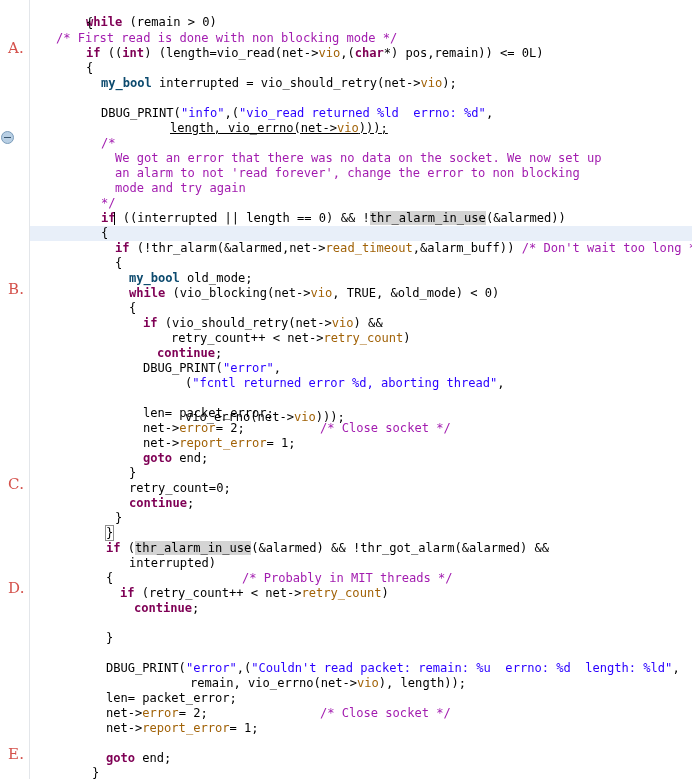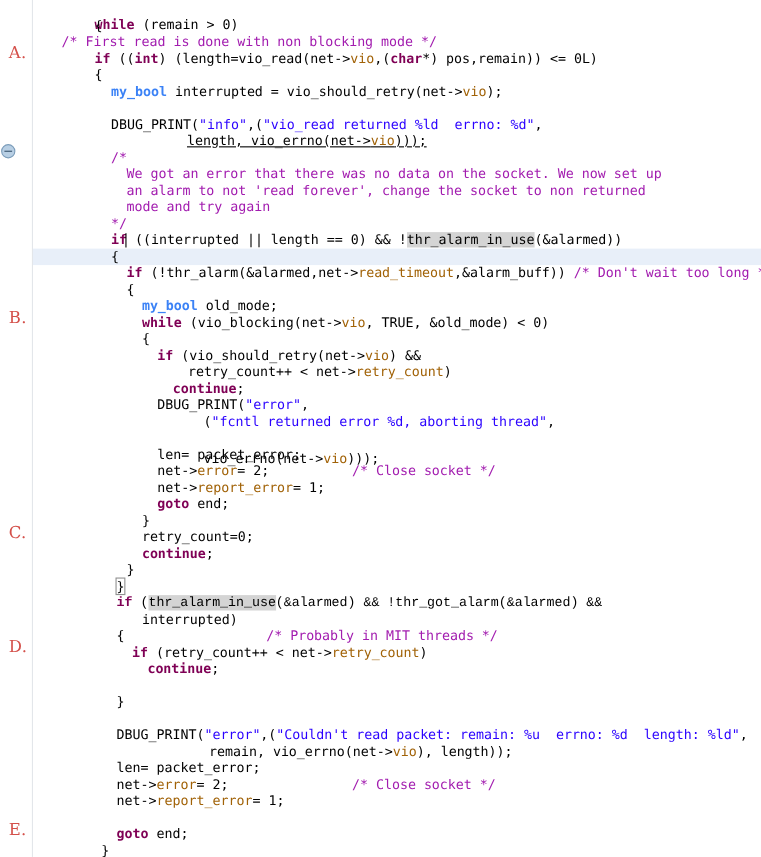--- a/index.html
+++ b/index.html
@@ -91,21 +91,21 @@
 
   
   #caret {
     position: absolute;
     width: 1px; height: 13px;
     background: #000000;
   }
 
   
   .kw   { color: #7f0055; font-weight: bold; }
-  .typ  { color: #3b82f6; font-weight: bold; }
+  .typ  { color: #0c4a6e; font-weight: bold; }
   .str  { color: #2a00ff; }
   .cmt  { color: #a21caf; }
   .mem  { color: #a16207; }
   .pln  { color: #000000; }
 
   
   .occ  { background: #d4d4d4; }
 
   
   .brace-box {
@@ -133,21 +133,21 @@
       <div class="code-line" style="top: 16px; padding-left: 56px;"><span class="txt pln">{</span></div>
       <div class="code-line" style="top: 31px; padding-left: 26px;"><span class="txt cmt">/* First read is done with non blocking mode */</span></div>
       <div class="code-line" style="top: 46px; padding-left: 56px;"><span class="txt kw">if</span><span class="txt pln"> ((</span><span class="txt kw">int</span><span class="txt pln">) (length=vio_read(net-&gt;</span><span class="txt mem">vio</span><span class="txt pln">,(</span><span class="txt kw">char</span><span class="txt pln">*) pos,remain)) &lt;= 0L)</span></div>
       <div class="code-line" style="top: 61px; padding-left: 56px;"><span class="txt pln">{</span></div>
       <div class="code-line" style="top: 76px; padding-left: 71px;"><span class="txt typ">my_bool</span><span class="txt pln"> interrupted = vio_should_retry(net-&gt;</span><span class="txt mem">vio</span><span class="txt pln">);</span></div>
       <div class="code-line" style="top: 91px; padding-left: 71px;"></div>
       <div class="code-line" style="top: 106px; padding-left: 71px;"><span class="txt pln">DBUG_PRINT(</span><span class="txt str">"info"</span><span class="txt pln">,(</span><span class="txt str">"vio_read returned %ld  errno: %d"</span><span class="txt pln">,</span></div>
       <div class="code-line" style="top: 121px; padding-left: 140px; text-decoration: underline;"><span class="txt pln">length, vio_errno(net-&gt;</span><span class="txt mem">vio</span><span class="txt pln">)));</span></div>
       <div class="code-line" style="top: 136px; padding-left: 71px;"><span class="txt cmt">/*</span></div>
       <div class="code-line" style="top: 151px; padding-left: 85px;"><span class="txt cmt">We got an error that there was no data on the socket. We now set up</span></div>
-      <div class="code-line" style="top: 166px; padding-left: 85px;"><span class="txt cmt">an alarm to not 'read forever', change the socket to non returned</span></div>
+      <div class="code-line" style="top: 166px; padding-left: 85px;"><span class="txt cmt">an alarm to not 'read forever', change the error to non blocking</span></div>
       <div class="code-line" style="top: 181px; padding-left: 85px;"><span class="txt cmt">mode and try again</span></div>
       <div class="code-line" style="top: 196px; padding-left: 71px;"><span class="txt cmt">*/</span></div>
       <div class="code-line" style="top: 211px; padding-left: 71px;"><span class="txt kw">if</span><span class="txt pln"> ((interrupted || length == </span><span class="txt pln">0</span><span class="txt pln">) &amp;&amp; !</span><span class="txt occ">thr_alarm_in_use</span><span class="txt pln">(&amp;alarmed))</span></div>
       <div id="current-line-highlight" style="top: 226px;"></div>
       <div class="code-line" style="top: 226px; padding-left: 71px;"><span class="txt pln">{</span></div>
       <div class="code-line" style="top: 241px; padding-left: 85px;"><span class="txt kw">if</span><span class="txt pln"> (!thr_alarm(&amp;alarmed,net-&gt;</span><span class="txt mem">read_timeout</span><span class="txt pln">,&amp;alarm_buff)) </span><span class="txt cmt">/* Don't wait too long */</span></div>
       <div class="code-line" style="top: 256px; padding-left: 85px;"><span class="txt pln">{</span></div>
       <div class="code-line" style="top: 271px; padding-left: 99px;"><span class="txt typ">my_bool</span><span class="txt pln"> old_mode;</span></div>
       <div class="code-line" style="top: 286px; padding-left: 99px;"><span class="txt kw">while</span><span class="txt pln"> (vio_blocking(net-&gt;</span><span class="txt mem">vio</span><span class="txt pln">, TRUE, &amp;old_mode) &lt; </span><span class="txt pln">0</span><span class="txt pln">)</span></div>
       <div class="code-line" style="top: 301px; padding-left: 99px;"><span class="txt pln">{</span></div>
@@ -160,21 +160,21 @@
       <div class="code-line" style="top: 406px; padding-left: 113px;"><span class="txt pln">len= packet_error;</span></div>
       <div class="code-line" style="top: 421px; padding-left: 113px;"><span class="txt pln">net-&gt;</span><span class="txt mem">error</span><span class="txt pln">= </span><span class="txt pln">2</span><span class="txt pln">;</span></div>
       <div class="code-line" style="top: 421px; padding-left: 290px;"><span class="txt cmt">/* Close socket */</span></div>
       <div class="code-line" style="top: 436px; padding-left: 113px;"><span class="txt pln">net-&gt;</span><span class="txt mem">report_error</span><span class="txt pln">= </span><span class="txt pln">1</span><span class="txt pln">;</span></div>
       <div class="code-line" style="top: 451px; padding-left: 113px;"><span class="txt kw">goto</span><span class="txt pln"> end;</span></div>
       <div class="code-line" style="top: 466px; padding-left: 99px;"><span class="txt pln">}</span></div>
       <div class="code-line" style="top: 481px; padding-left: 99px;"><span class="txt pln">retry_count=</span><span class="txt pln">0</span><span class="txt pln">;</span></div>
       <div class="code-line" style="top: 496px; padding-left: 99px;"><span class="txt kw">continue</span><span class="txt pln">;</span></div>
       <div class="code-line" style="top: 511px; padding-left: 85px;"><span class="txt pln">}</span></div>
       <div class="code-line" style="top: 526px; padding-left: 76px;"><span class="txt brace-box">}</span></div>
-      <div class="code-line" style="top: 541px; padding-left: 76px; font-family: Liberation Mono, monospace;"><span class="txt kw">if</span><span class="txt pln"> (</span><span class="txt occ">thr_alarm_in_use</span><span class="txt pln">(&amp;alarmed) &amp;&amp; !thr_got_alarm(&amp;alarmed) &amp;&amp;</span></div>
+      <div class="code-line" style="top: 541px; padding-left: 76px;"><span class="txt kw">if</span><span class="txt pln"> (</span><span class="txt occ">thr_alarm_in_use</span><span class="txt pln">(&amp;alarmed) &amp;&amp; !thr_got_alarm(&amp;alarmed) &amp;&amp;</span></div>
       <div class="code-line" style="top: 556px; padding-left: 99px;"><span class="txt pln">interrupted)</span></div>
       <div class="code-line" style="top: 571px; padding-left: 76px;"><span class="txt pln">{</span></div>
       <div class="code-line" style="top: 571px; padding-left: 212px;"><span class="txt cmt">/* Probably in MIT threads */</span></div>
       <div class="code-line" style="top: 586px; padding-left: 90px;"><span class="txt kw">if</span><span class="txt pln"> (retry_count++ &lt; net-&gt;</span><span class="txt mem">retry_count</span><span class="txt pln">)</span></div>
       <div class="code-line" style="top: 601px; padding-left: 104px;"><span class="txt kw">continue</span><span class="txt pln">;</span></div>
       <div class="code-line" style="top: 616px; padding-left: 104px;"></div>
       <div class="code-line" style="top: 631px; padding-left: 76px;"><span class="txt pln">}</span></div>
       <div class="code-line" style="top: 646px; padding-left: 76px;"></div>
       <div class="code-line" style="top: 661px; padding-left: 76px;"><span class="txt pln">DBUG_PRINT(</span><span class="txt str">"error"</span><span class="txt pln">,(</span><span class="txt str">"Couldn't read packet: remain: %u  errno: %d  length: %ld"</span><span class="txt pln">,</span></div>
       <div class="code-line" style="top: 676px; padding-left: 160px;"><span class="txt pln">remain, vio_errno(net-&gt;</span><span class="txt mem">vio</span><span class="txt pln">), length));</span></div>

